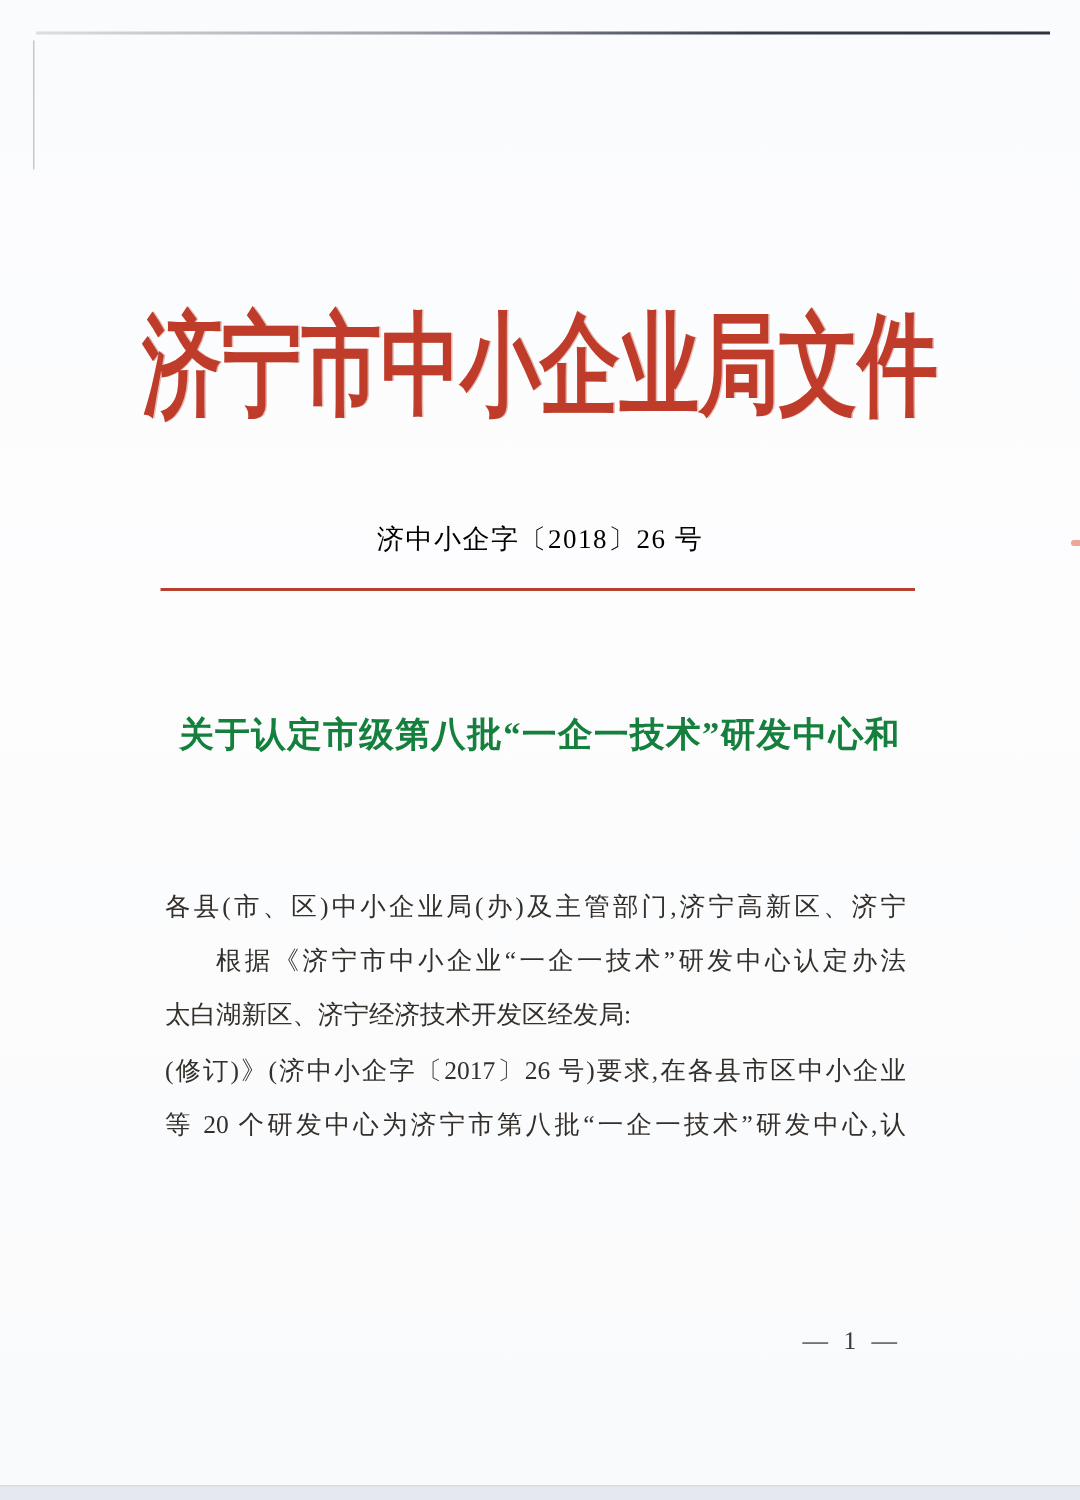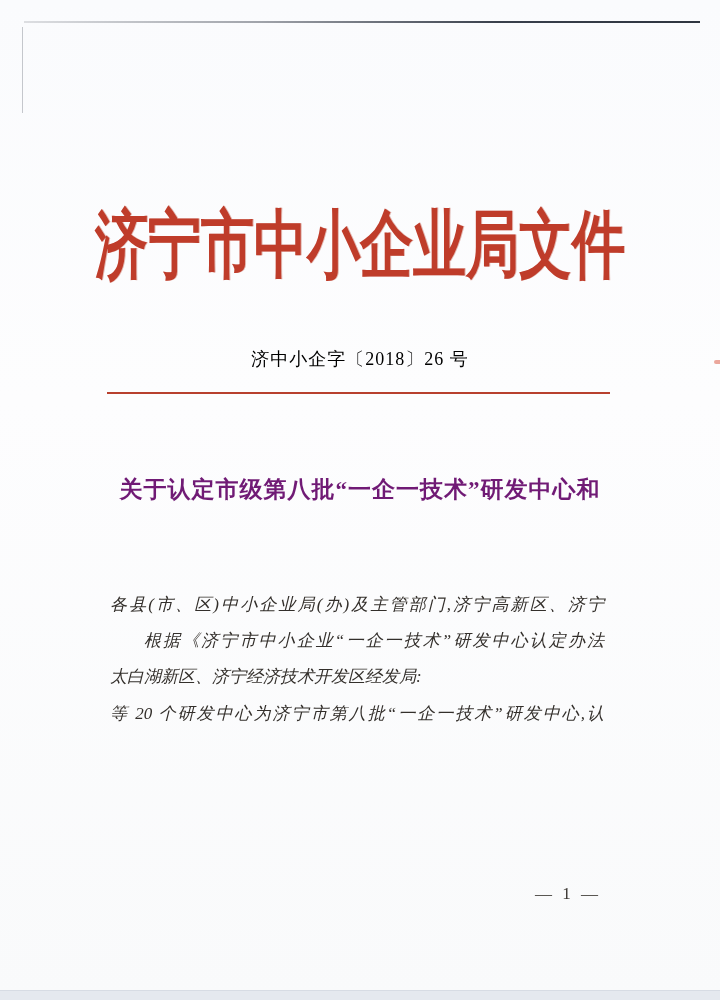--- a/index.html
+++ b/index.html
@@ -33,26 +33,26 @@
   }
   .doc-number{
     position:absolute;top:347px;left:0;width:720px;text-align:center;
     font-size:18px;letter-spacing:1px;color:#000000;
   }
   .red-rule{
     position:absolute;top:392px;left:107px;width:503px;height:2px;
   }
   .title-block{
     position:absolute;top:470px;left:70px;width:580px;text-align:center;
-    font-size:23px;font-weight:bold;line-height:39.5px;color:#701a75;
+    font-size:23px;font-weight:bold;line-height:39.5px;color:#15803d;
     letter-spacing:1px;
   }
   .body-text{
     position:absolute;top:587px;left:110px;width:494px;
-    font-size:17px;line-height:36.2px;color:#332f2b;font-style:italic;
+    font-size:17px;line-height:36.2px;color:#332f2b;
   }
   .bline.j{text-align:justify;text-align-last:justify}
   .bline.l{text-align:left;text-align-last:left}
   .bline.indent{text-indent:34px}
   .page-num{
     position:absolute;top:884px;left:0;width:601px;text-align:right;
     font-size:17px;letter-spacing:3px;color:#3c3834;
   }
   .scanner-strip{
     position:absolute;left:0;bottom:0;width:720px;height:9px;
@@ -74,18 +74,19 @@
 <div class="red-rule" style="background-color: rgb(184, 64, 46);"></div>
 
 <div class="title-block">
   <div>关于认定市级第八批“一企一技术”研发中心和</div>
 </div>
 
 <div class="body-text" style="color: rgb(51, 47, 43);">
   <div class="bline j">各县(市、区)中小企业局(办)及主管部门,济宁高新区、济宁</div>
   <div class="bline j indent">根据《济宁市中小企业“一企一技术”研发中心认定办法</div>
   <div class="bline l">太白湖新区、济宁经济技术开发区经发局:</div>
+  <div class="bline j">(修订)》(济中小企字〔2017〕26 号)要求,在各县市区中小企业</div>
   <div class="bline j">等 20 个研发中心为济宁市第八批“一企一技术”研发中心,认</div>
 </div>
 
 <div class="page-num">— 1 —</div>
 
 <div class="scanner-strip"></div>
 
 </body></html>

